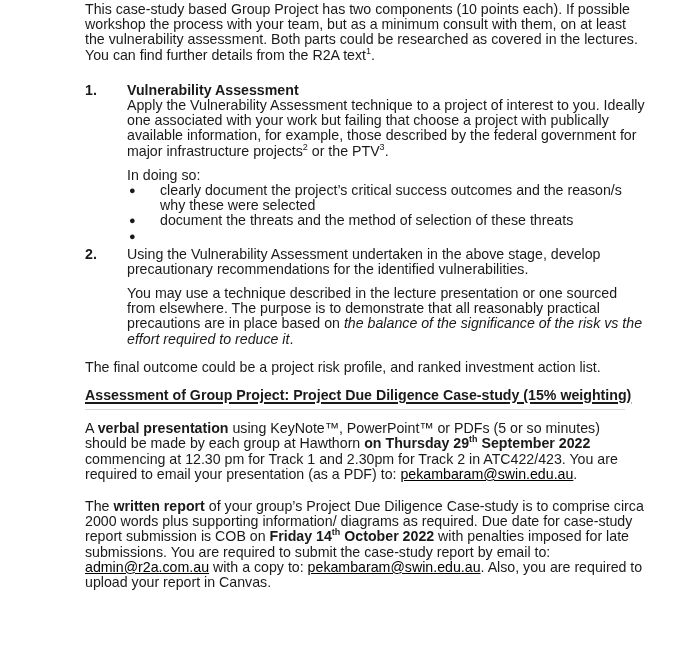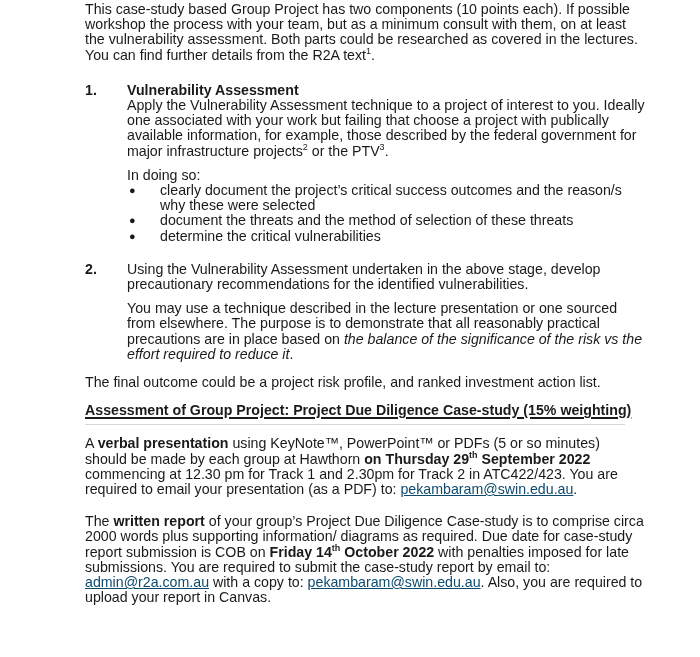--- a/index.html
+++ b/index.html
@@ -23,38 +23,38 @@
   .final { margin-bottom: 13px; }
   .heading-wrap { position: relative; margin-bottom: 18px; }
   .heading-wrap .rule {
     position: absolute; left: 0; top: 21px; width: 540px; height: 1px; background: #d8d8d8;
   }
   .heading-text { font-weight: bold; text-decoration: underline; text-decoration-thickness: 1.6px; text-underline-offset: 2px; }
   .para-block { margin-bottom: 17px; }
   b { font-weight: bold; text-align: center; }
   i { font-style: italic; }
   sup { font-size: 9px; line-height: 0; vertical-align: super; }
-  a.link { color: #0c4a6e; text-decoration: underline; }
+  a.link { color: #000000; text-decoration: underline; }
 </style>
 </head>
 <body>
 
 <div class="page">
 
   <p class="intro"><span>This case-study based Group Project has two components (10 points each). If possible workshop the process with your team, but as a minimum consult with them, on at least the vulnerability assessment.  Both parts could be researched as covered in the lectures. You can find further details from the R2A text</span><sup>1</sup><span>.</span></p>
 
   <div class="num-item item1">
     <span class="num">1.</span>
     <div class="item-title">Vulnerability Assessment</div>
     <p><span>Apply the Vulnerability Assessment technique to a project of interest to you. Ideally one associated with your work but failing that choose a project with publically available information, for example, those described by the federal government for major infrastructure projects</span><sup>2</sup><span> or the PTV</span><sup>3</sup><span>.</span></p>
     <p class="sub-para">In doing so:</p>
     <ul class="bullets">
       <li><span class="dot">●</span><span>clearly document the project’s critical success outcomes and the reason/s  why these were selected</span></li>
       <li><span class="dot">●</span><span>document the threats and the method of selection of these threats</span></li>
-      <li><span class="dot">●</span><span>determine the critical vulnerabilities</span></li>
+      <li><span class="dot">●</span></li>
     </ul>
   </div>
 
   <div class="num-item item2">
     <span class="num">2.</span>
     <p>Using the Vulnerability Assessment undertaken in the above stage, develop precautionary recommendations for the identified vulnerabilities.</p>
     <p class="sub-para"><span>You may use a technique described in the lecture presentation or one sourced from elsewhere.  The purpose is to demonstrate that all reasonably practical precautions are in place based on </span><i>the balance of the significance of the risk vs the effort required to reduce it</i><span>.</span></p>
   </div>
 
   <p class="final">The final outcome could be a project risk profile, and ranked investment action list.</p>

